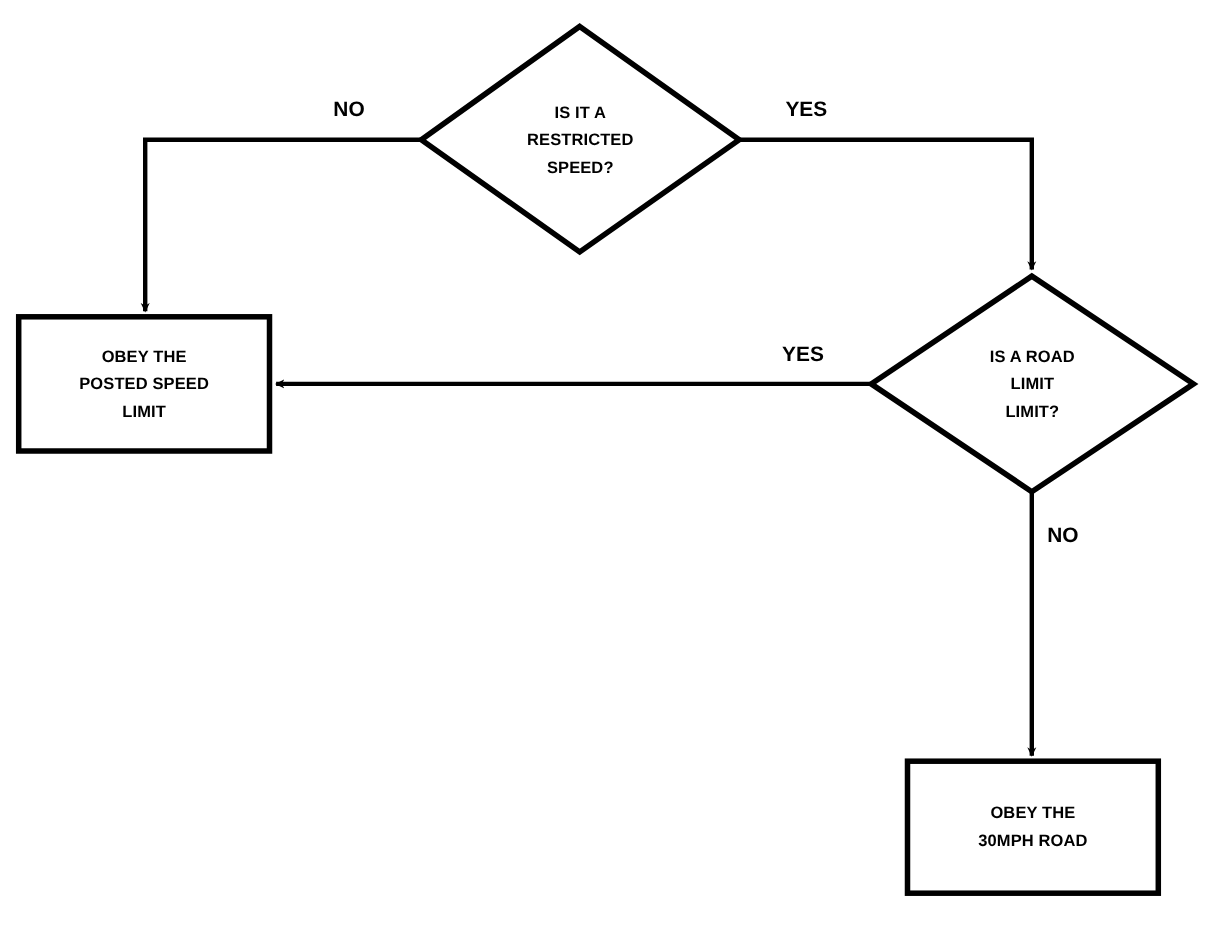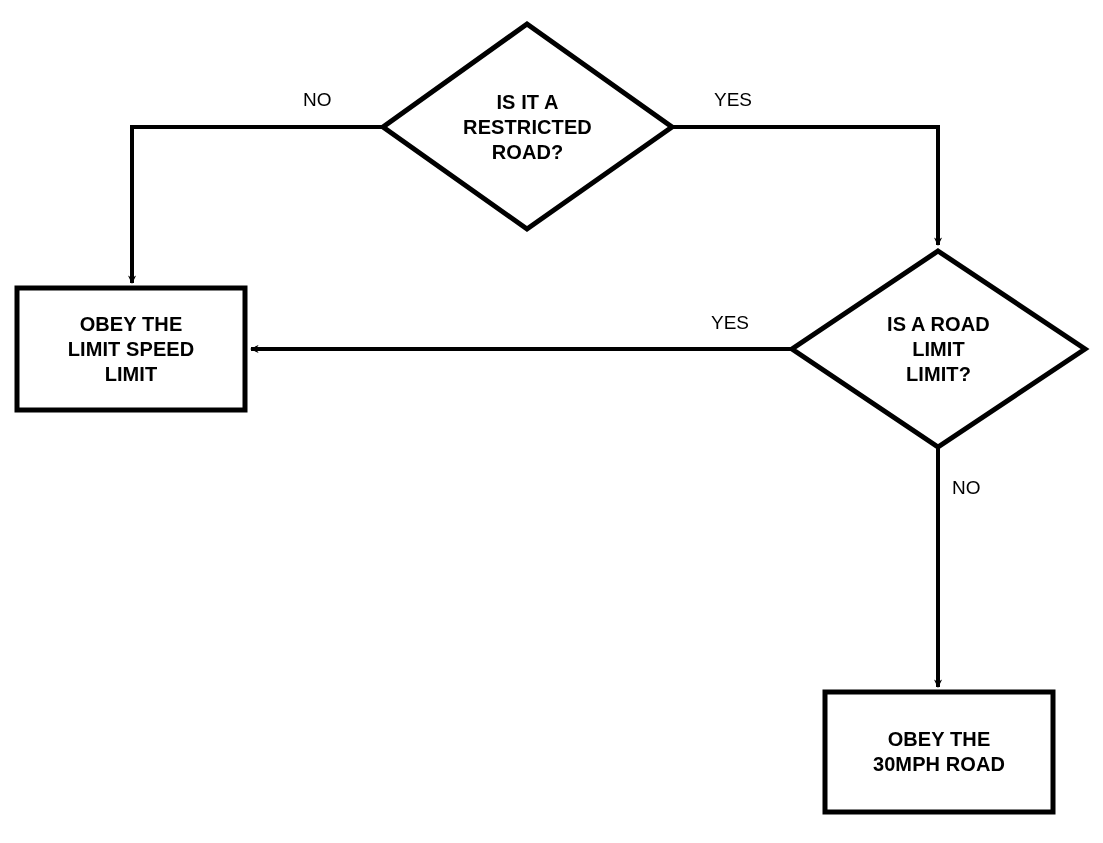--- a/index.html
+++ b/index.html
@@ -23,30 +23,30 @@
     height: 843px;
   }
   .node-text {
     position: absolute;
     display: flex;
     flex-direction: column;
     align-items: center;
     justify-content: center;
     text-align: left;
     font-weight: bold;
-    font-size: 20px;
+    font-size: 15px;
     line-height: 25px;
     letter-spacing: 0.1px;
     color: #000000;
     white-space: nowrap;
     pointer-events: none;
   }
   .edge-label {
     position: absolute;
-    font-weight: normal;
+    font-weight: bold;
     font-size: 19px;
     line-height: 21px;
     color: #000000;
     white-space: nowrap;
   }
   .txt-line { display: block; }
 </style>
 </head>
 <body>
 
@@ -72,32 +72,32 @@
     <path d="M672,127 L938,127 L938,245" fill="none" stroke="#000000" stroke-width="4" stroke-linejoin="miter" marker-end="url(#arrowhead)"></path>
 
     <path d="M792,349 L251,349" fill="none" stroke="#000000" stroke-width="4" marker-end="url(#arrowhead)"></path>
 
     <path d="M938,447 L938,687" fill="none" stroke="#000000" stroke-width="4" marker-end="url(#arrowhead)"></path>
   </svg>
 
   <div class="node-text" style="left:383px; top:59px; width:289px; height:136px;">
     <span class="txt-line">IS IT A</span>
     <span class="txt-line">RESTRICTED</span>
-    <span class="txt-line">ROAD?</span>
+    <span class="txt-line">SPEED?</span>
   </div>
 
   <div class="node-text" style="left:792px; top:281px; width:293px; height:136px;">
     <span class="txt-line">IS A ROAD</span>
     <span class="txt-line">LIMIT</span>
     <span class="txt-line">LIMIT?</span>
   </div>
 
   <div class="node-text" style="left:17px; top:288px; width:228px; height:122px;">
     <span class="txt-line">OBEY THE</span>
-    <span class="txt-line">LIMIT SPEED</span>
+    <span class="txt-line">POSTED SPEED</span>
     <span class="txt-line">LIMIT</span>
   </div>
 
   <div class="node-text" style="left:825px; top:692px; width:228px; height:120px;">
     <span class="txt-line">OBEY THE</span>
     <span class="txt-line">30MPH ROAD</span>
   </div>
 
   <div class="edge-label" style="left:303px; top:89px;">NO</div>
 

